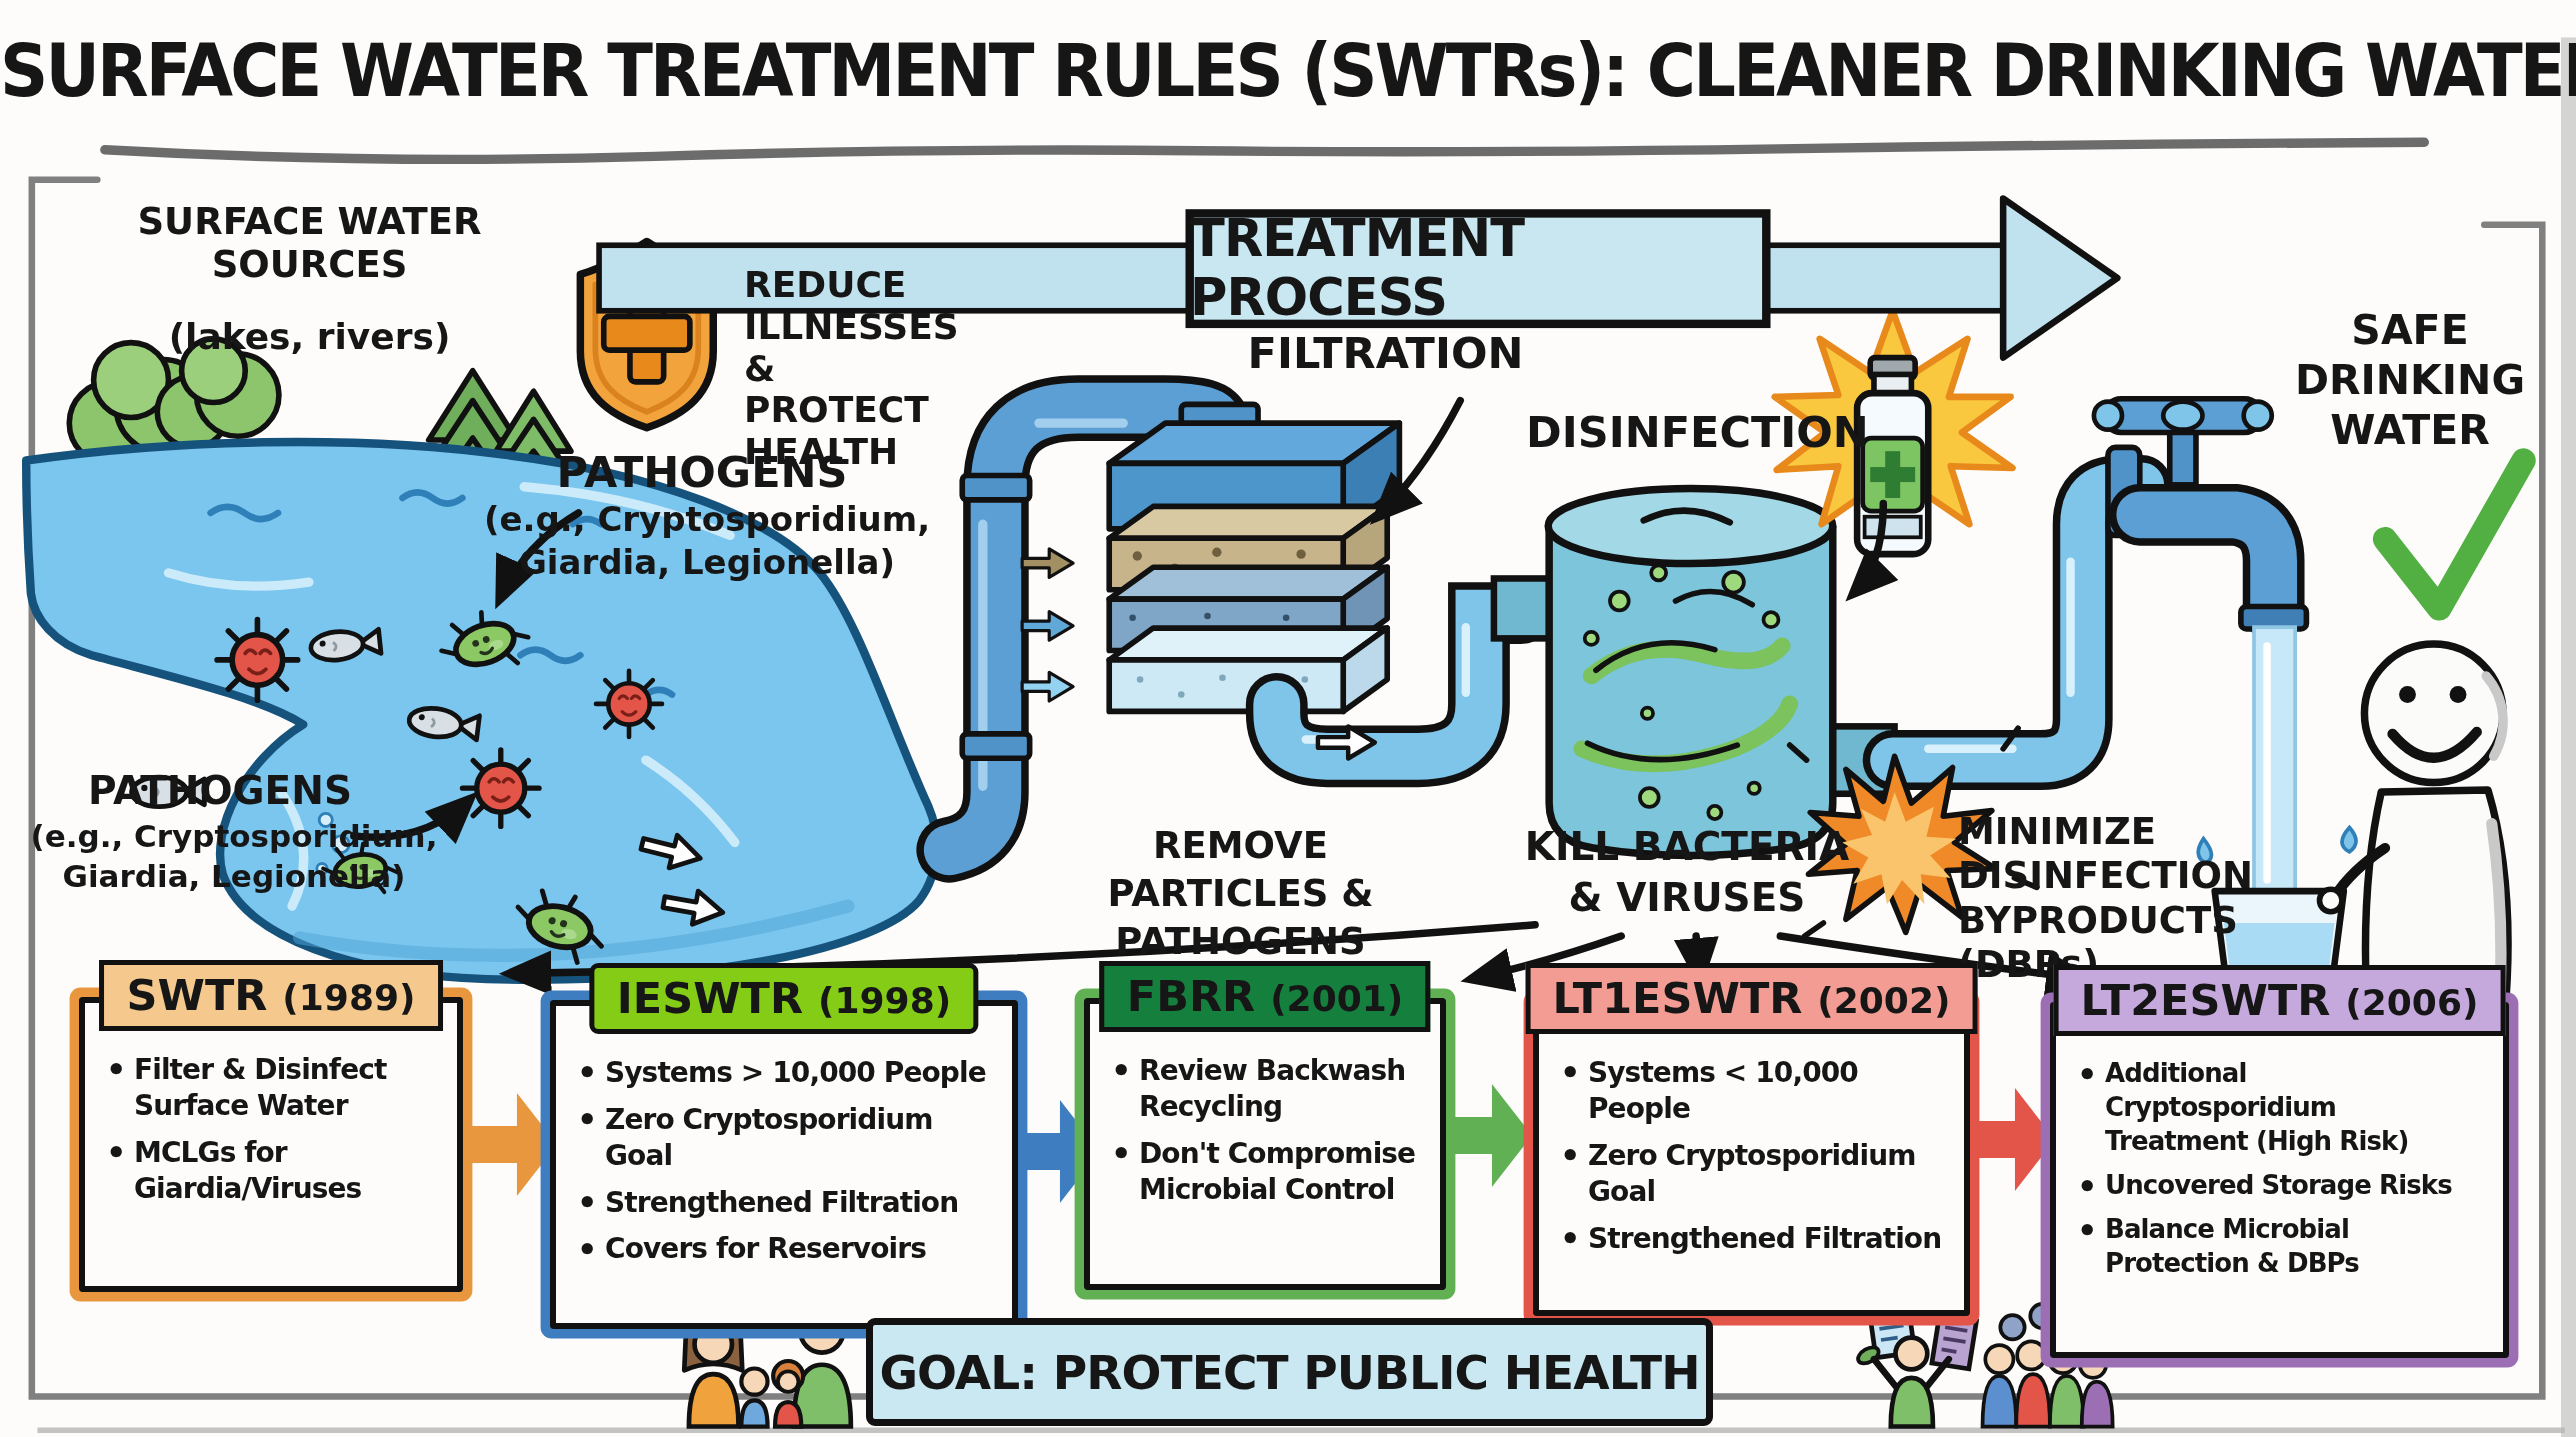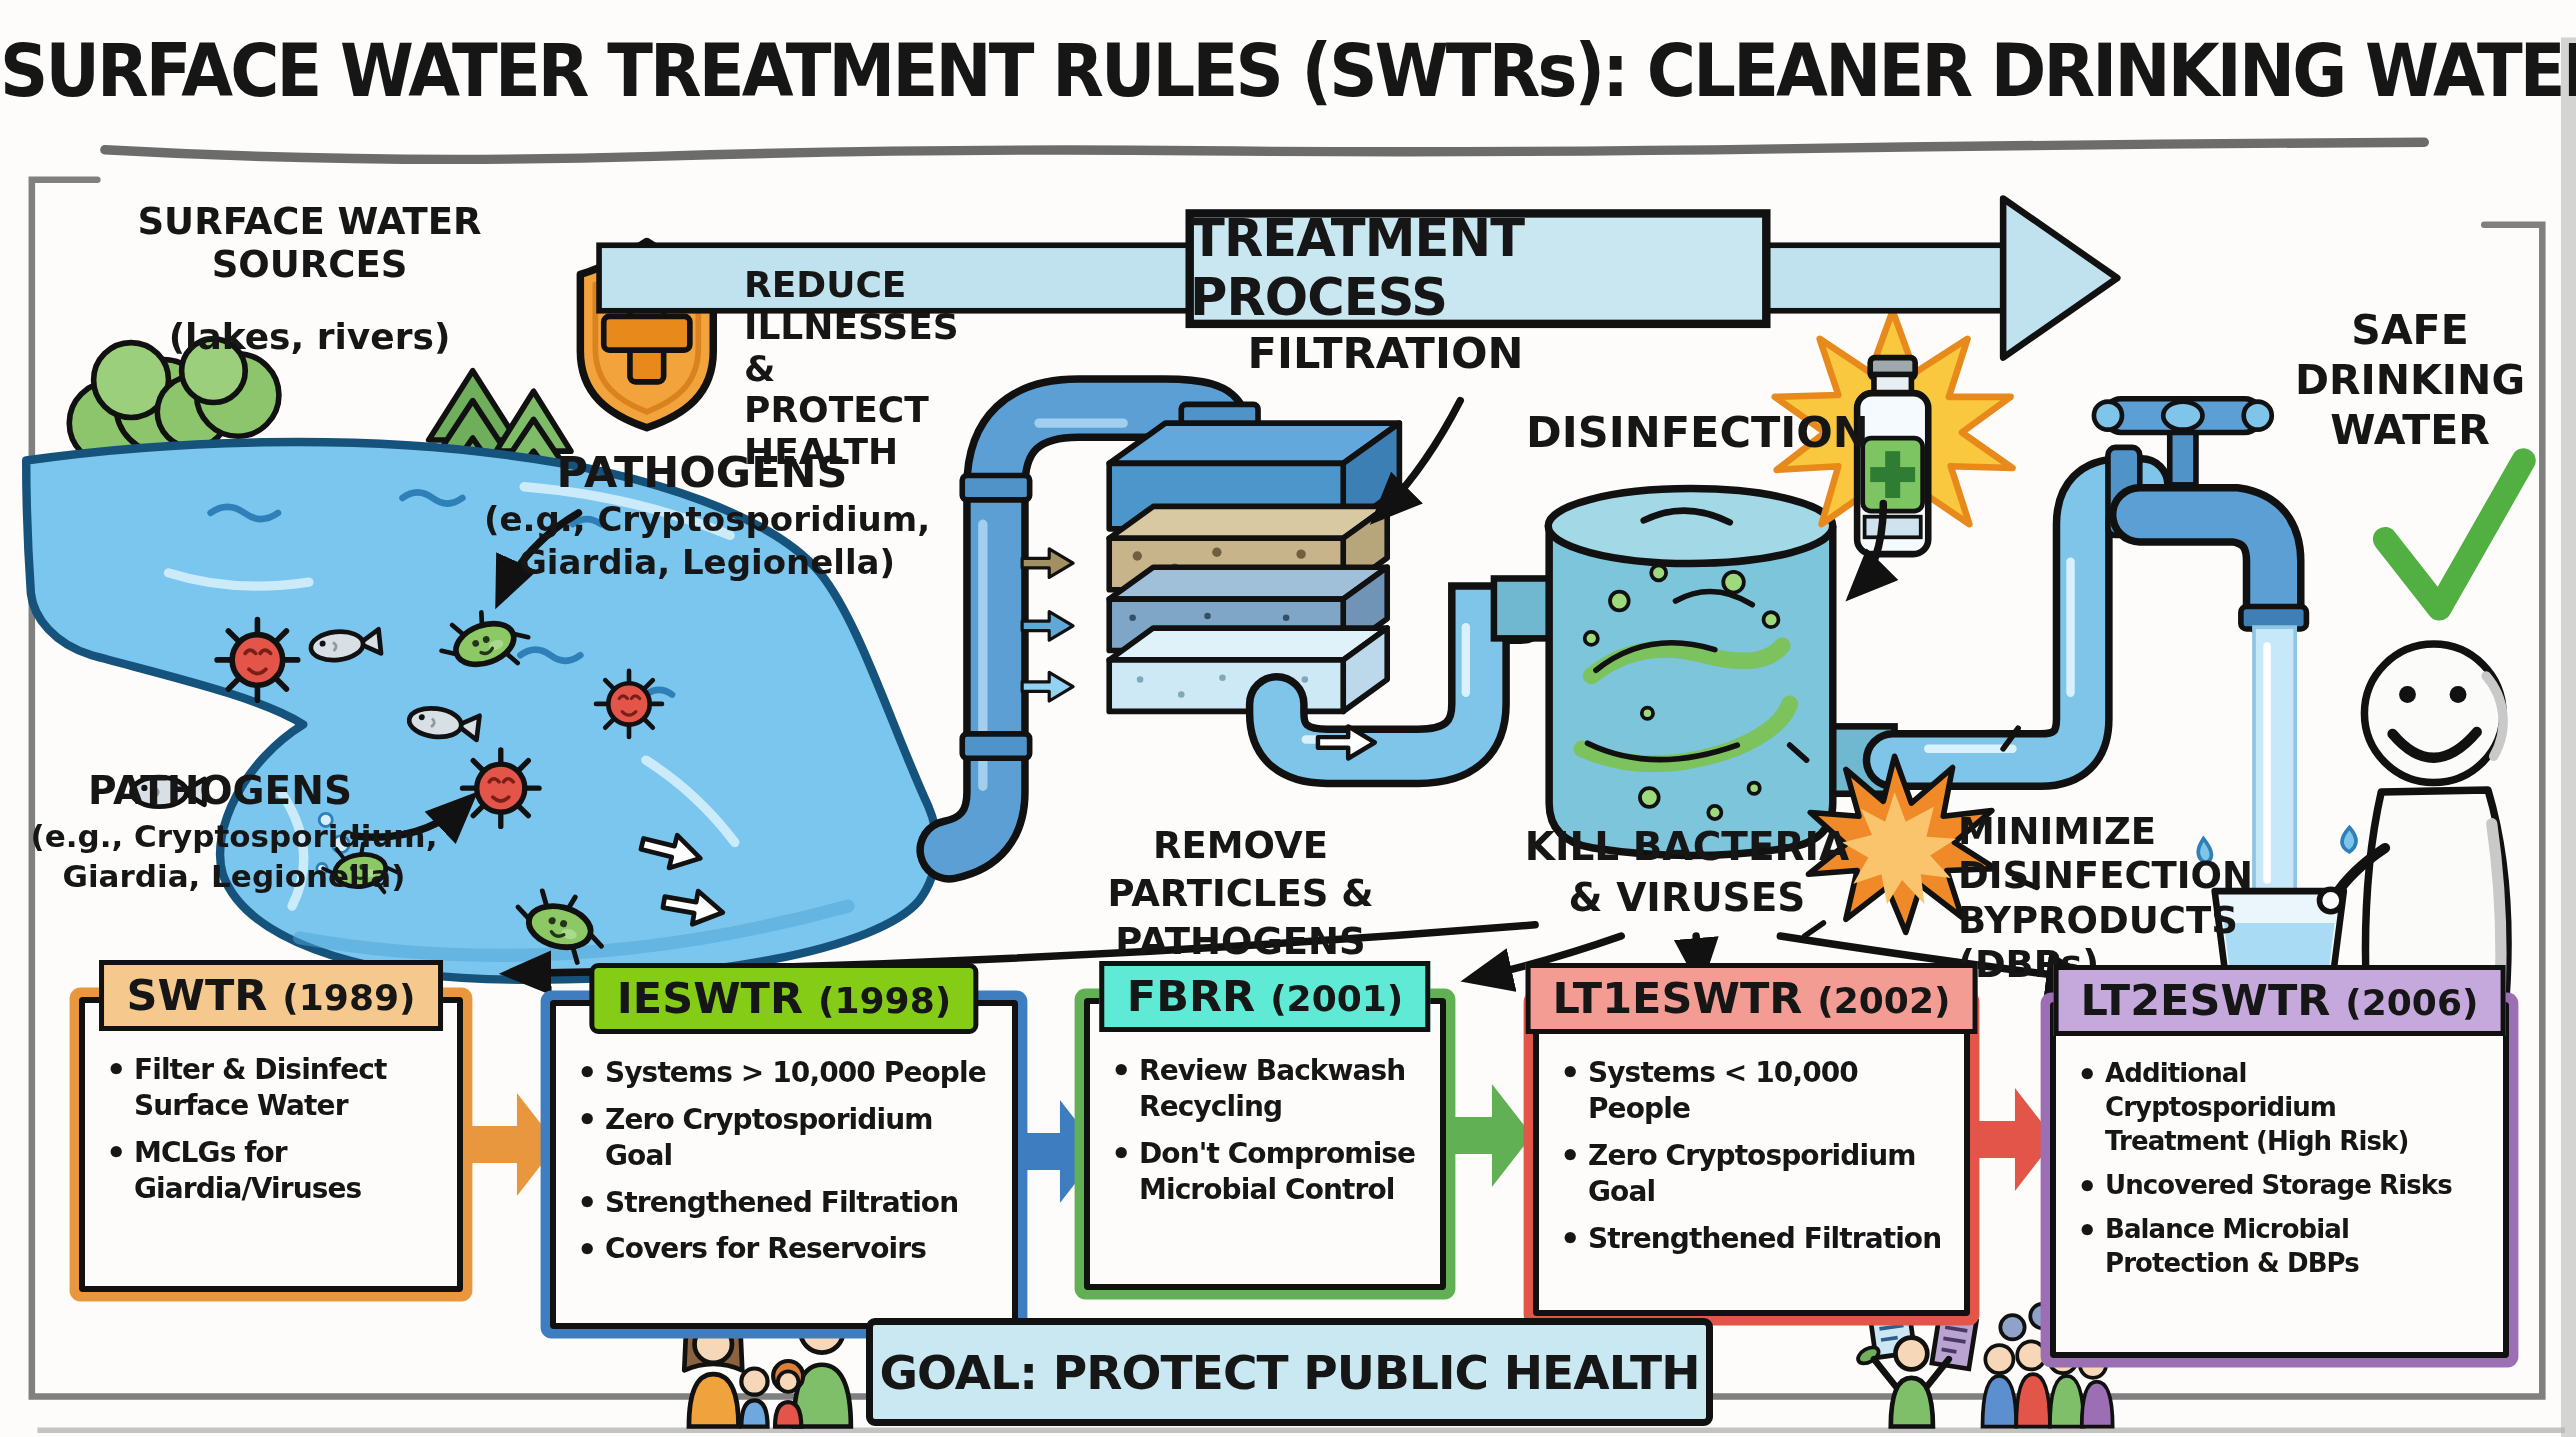--- a/index.html
+++ b/index.html
@@ -404,21 +404,21 @@
     <span class="year">(1998)</span>
   </div>
   <div class="bullet">Systems &gt; 10,000 People</div>
   <div class="bullet">Zero Cryptosporidium Goal</div>
   <div class="bullet">Strengthened Filtration</div>
   <div class="bullet">Covers for Reservoirs</div>
 </div>
 <div class="rule-arrow" style="left: 1011px; top: 1100px; background: rgb(62, 125, 191);"></div>
 
 <div class="rule-box" style="left: 1084px; top: 998px; width: 362px; height: 292px; box-shadow: rgb(98, 176, 84) 0px 0px 0px 9.4px;">
-  <div class="rule-tab" style="background: #5eead4;">
+  <div class="rule-tab" style="background: #15803d;">
     <span>FBRR</span>
     <span class="year">(2001)</span>
   </div>
   <div class="bullet">Review Backwash Recycling</div>
   <div class="bullet">Don't Compromise Microbial Control</div>
 </div>
 <div class="rule-arrow" style="left: 1443px; top: 1084px; background: rgb(98, 176, 84);"></div>
 
 <div class="rule-box" style="left: 1533px; top: 1000px; width: 437px; height: 316px; box-shadow: rgb(226, 85, 72) 0px 0px 0px 9.4px;">
   <div class="rule-tab" style="background: rgb(242, 156, 147);">

